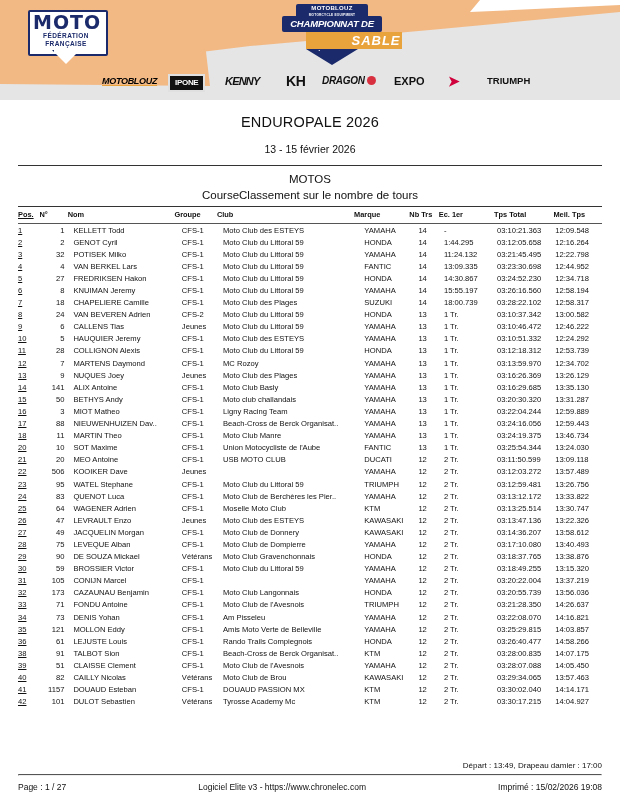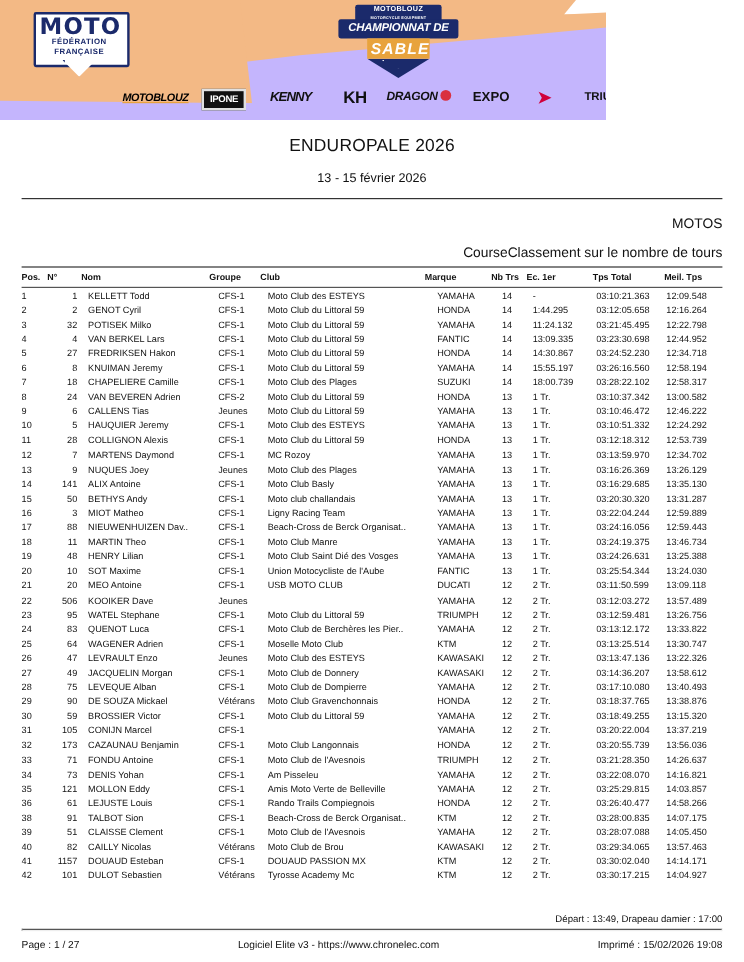--- a/index.html
+++ b/index.html
@@ -6,21 +6,21 @@
   body{
     width:620px;height:802px;
     background:#ffffff;
     font-family:"Liberation Sans", sans-serif;
     color:#111;
     position:relative;
     overflow:hidden;
   }
 
   
-  .banner{position:relative;width:505px;height:100px;overflow:hidden;background:#c4b5fd;}
+  .banner{position:relative;width:620px;height:100px;overflow:hidden;background:#e5e5e5;}
   .banner-peach{
     position:absolute;left:0;top:0;width:620px;height:72px;
     background:#f3b985;
     -webkit-clip-path:polygon(0 0,620px 0,620px 12px,430px 30px,250px 46px,120px 62px,0 70px);
     clip-path:polygon(0 0,620px 0,620px 12px,430px 30px,250px 46px,120px 62px,0 70px);
   }
   .banner-peach-b{
     position:absolute;left:0;top:0;width:620px;height:90px;
     background:#f3b985;
     -webkit-clip-path:polygon(0 0,200px 0,210px 86px,0 84px);
@@ -64,22 +64,22 @@
     color:#fff;font-size:6px;font-weight:bold;text-align:center;line-height:9px;letter-spacing:.3px;
   }
   .champ-top small{display:block;font-size:3.2px;letter-spacing:.2px;line-height:4px;}
   .champ-mid{
     position:absolute;left:0;top:12px;width:100px;height:16px;background:#1b2a6b;
     color:#fff;font-size:9.5px;font-weight:bold;text-align:center;line-height:16px;
     letter-spacing:-.2px;font-style:italic;border-radius:2px;
   }
   .champ-sable{
     position:absolute;left:24px;top:28px;width:52px;height:17px;background:#e8a33d;
-    color:#fff;font-size:13px;font-weight:bold;text-align:right;line-height:17px;
-    letter-spacing:1px;font-style:italic;
+    color:#fff;font-size:13px;font-weight:bold;text-align:center;line-height:17px;
+    letter-spacing:1px;font-style:italic;padding-left:44px;
   }
   .champ-foot{
     position:absolute;left:24px;top:45px;width:52px;height:16px;background:#1b2a6b;
     -webkit-clip-path:polygon(0 0,52px 0,26px 16px);
     clip-path:polygon(0 0,52px 0,26px 16px);
   }
   .champ-chev{
     position:absolute;left:36px;top:46px;width:28px;height:7px;
     border-bottom:2px solid #fff;border-left:2px solid #fff;border-right:2px solid #fff;
     -webkit-clip-path:polygon(0 0,28px 0,14px 7px);
@@ -107,39 +107,39 @@
   .doc{position:absolute;left:0;top:100px;width:620px;}
   .evt-title{text-align:center;font-size:14.5px;color:#111;margin-top:14px;letter-spacing:.2px;}
   .evt-dates{text-align:center;font-size:10.5px;color:#111;margin-top:13px;}
 
   .rule{border:0;border-top:1px solid #333;margin:0;}
   .rule-top{margin:10px 18px 0 18px;}
   .rule-mid{margin:0 18px;}
   .rule-hdr{margin:0 18px;border-top:1px solid #555;}
 
   .meta{margin:0 18px;padding:5px 0 3px 0;}
-  .meta-row{display:flex;justify-content:flex-end;align-items:baseline;padding:2px 0;margin-top:8px;}
+  .meta-row{display:flex;justify-content:center;align-items:baseline;padding:2px 0;}
   .meta-left{font-size:11.5px;color:#111;}
   .meta-right{font-size:11.5px;color:#111;}
 
   
   table.results{
     margin:0 18px;border-collapse:collapse;width:584px;
     font-size:7.6px;color:#111;
     font-family:"Liberation Sans", sans-serif;
   }
   table.results th{
     font-size:7.4px;font-weight:bold;text-align:left;
     padding:3px 0 4px 0;white-space:nowrap;
   }
   table.results td{
     padding:1.55px 0;white-space:nowrap;overflow:hidden;
     vertical-align:bottom;
   }
-  .c-pos{width:22px;}
+  .c-pos{width:22px;text-decoration:underline;}
   .c-num{width:30px;text-align:right;padding-right:9px !important;}
   .c-nom{width:115px;}
   .c-grp{width:44px;}
   .c-club{width:148px;max-width:148px;}
   .c-marque{width:58px;}
   .c-tours{width:30px;margin-left:44px;}
   .c-ec{width:58px;}
   .c-tps{width:62px;text-align:left;}
   .c-meil{width:50px;text-align:left;}
   th.c-num{text-align:left;padding-right:0 !important;}
@@ -452,32 +452,20 @@
           <td class="c-nom">MARTIN Theo</td>
           <td class="c-grp">CFS-1</td>
           <td class="c-club">Moto Club Manre</td>
           <td class="c-marque">YAMAHA</td>
           <td class="c-tours">13</td>
           <td class="c-ec">1 Tr.</td>
           <td class="c-tps">03:24:19.375</td>
           <td class="c-meil">13:46.734</td>
         </tr>
         <tr>
-          <td class="c-pos">19</td>
-          <td class="c-num">48</td>
-          <td class="c-nom">HENRY Lilian</td>
-          <td class="c-grp">CFS-1</td>
-          <td class="c-club">Moto Club Saint Dié des Vosges</td>
-          <td class="c-marque">YAMAHA</td>
-          <td class="c-tours">13</td>
-          <td class="c-ec">1 Tr.</td>
-          <td class="c-tps">03:24:26.631</td>
-          <td class="c-meil">13:25.388</td>
-        </tr>
-        <tr>
           <td class="c-pos">20</td>
           <td class="c-num">10</td>
           <td class="c-nom">SOT Maxime</td>
           <td class="c-grp">CFS-1</td>
           <td class="c-club">Union Motocycliste de l'Aube</td>
           <td class="c-marque">FANTIC</td>
           <td class="c-tours">13</td>
           <td class="c-ec">1 Tr.</td>
           <td class="c-tps">03:25:54.344</td>
           <td class="c-meil">13:24.030</td>

